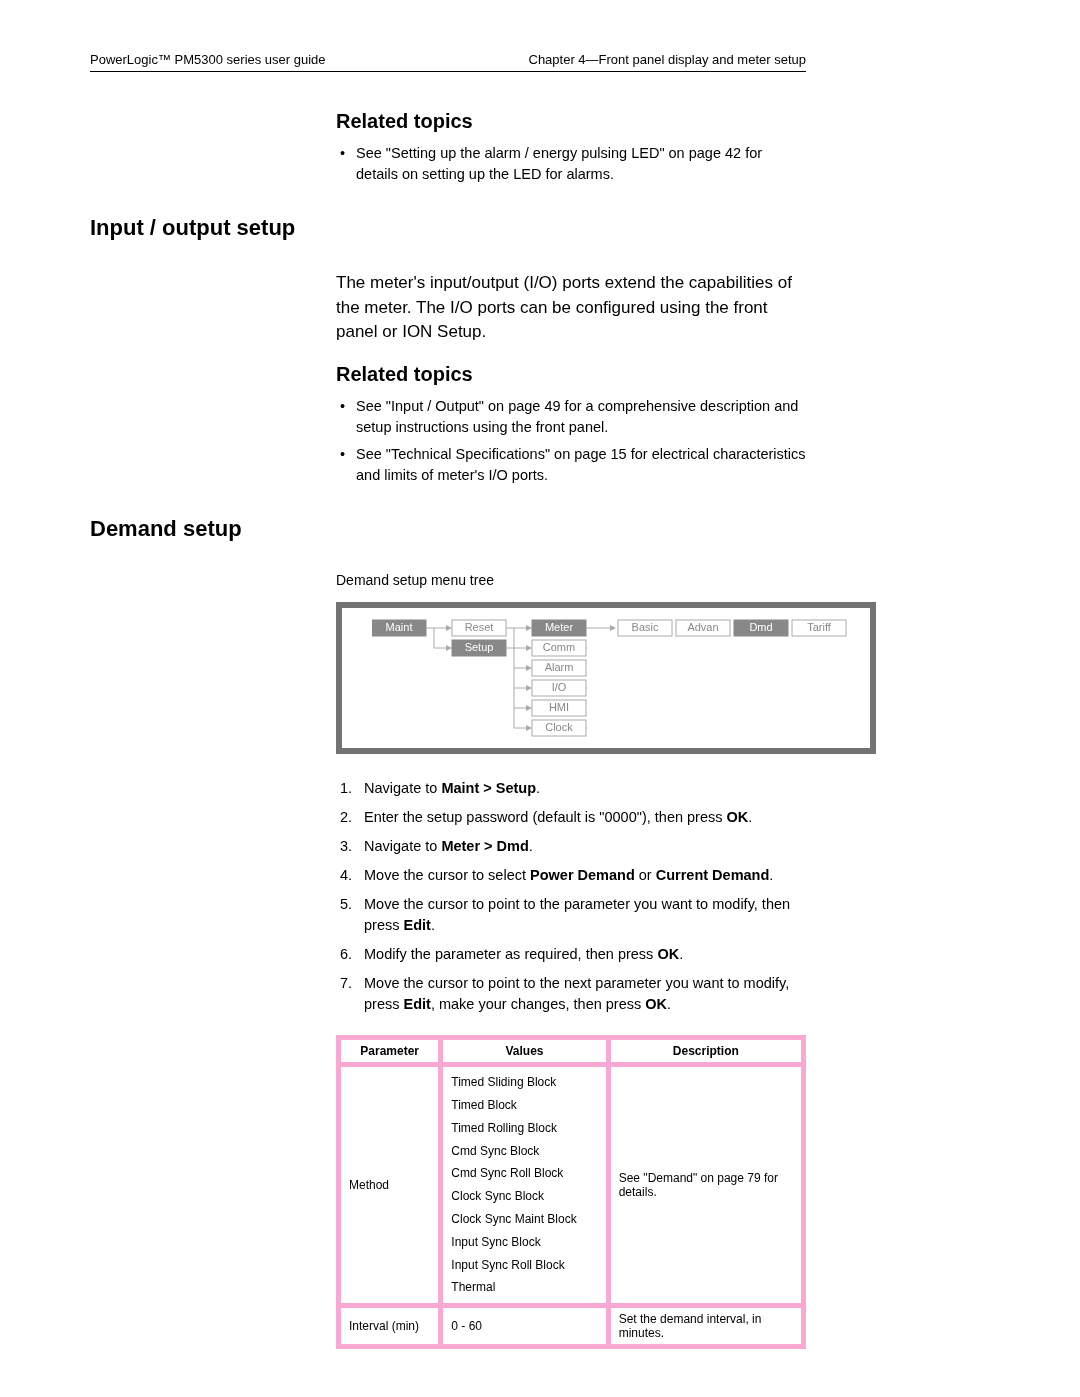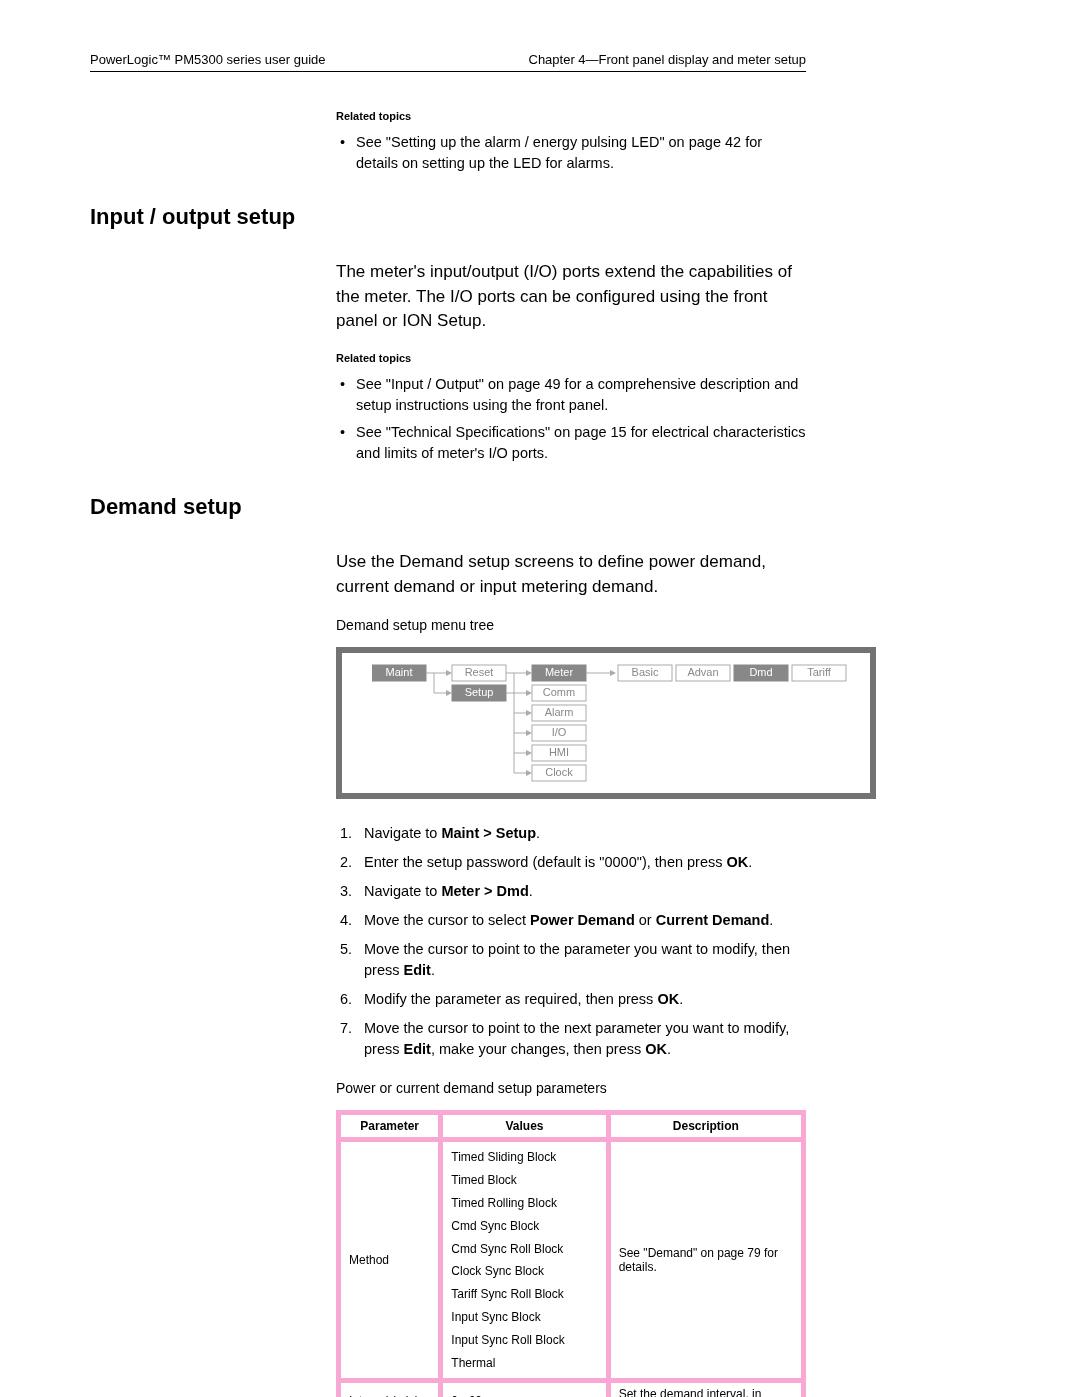--- a/index.html
+++ b/index.html
@@ -22,21 +22,21 @@
     padding-bottom: 4px;
     border-bottom: 1px solid #000;
   }
   .content {
     padding-top: 38px;
   }
   .indent-block {
     margin-left: 246px;
   }
   h2.related {
-    font-size: 11px;
+    font-size: 20px;
     font-weight: bold;
     margin: 0 0 10px 0;
   }
   .bullet-list {
     margin: 0 0 30px 0;
     padding: 0;
     list-style: none;
   }
   .bullet-list li {
     position: relative;
@@ -138,21 +138,20 @@
       <p class="body-text">The meter's input/output (I/O) ports extend the capabilities of the meter. The I/O ports can be configured using the front panel or ION Setup.</p>
       <h2 class="related">Related topics</h2>
       <ul class="bullet-list">
         <li>See "Input / Output" on page 49 for a comprehensive description and setup instructions using the front panel.</li>
         <li>See "Technical Specifications" on page 15 for electrical characteristics and limits of meter's I/O ports.</li>
       </ul>
     </div>
 
     <h1 class="section-heading">Demand setup</h1>
     <div class="indent-block">
-      <p class="body-text">Use the Demand setup screens to define power demand, current demand or input metering demand.</p>
 
       <h3 class="subhead">Demand setup menu tree</h3>
 
       <div class="menu-tree-box">
         <svg class="tree-svg" width="480" height="120">
 
           <rect class="tree-rect active" x="0" y="2" width="54" height="16"></rect>
           <text class="tree-label active" x="27" y="13" text-anchor="middle">Maint</text>
 
           <path class="tree-line" d="M54 10 L62 10 L62 30"></path>
@@ -211,41 +210,40 @@
       <ol class="steps">
         <li><span>Navigate to </span><b>Maint &gt; Setup</b><span>.</span></li>
         <li><span>Enter the setup password (default is "0000"), then press </span><b>OK</b><span>.</span></li>
         <li><span>Navigate to </span><b>Meter &gt; Dmd</b><span>.</span></li>
         <li><span>Move the cursor to select </span><b>Power Demand</b><span> or </span><b>Current Demand</b><span>.</span></li>
         <li><span>Move the cursor to point to the parameter you want to modify, then press </span><b>Edit</b><span>.</span></li>
         <li><span>Modify the parameter as required, then press </span><b>OK</b><span>.</span></li>
         <li><span>Move the cursor to point to the next parameter you want to modify, press </span><b>Edit</b><span>, make your changes, then press </span><b>OK</b><span>.</span></li>
       </ol>
 
-      <h3 class="subhead">Power or current demand setup parameters</h3>
       <table class="param-table">
         <thead>
           <tr>
             <th style="width:22%">Parameter</th>
             <th style="width:36%">Values</th>
             <th style="width:42%">Description</th>
           </tr>
         </thead>
         <tbody>
           <tr>
             <td>Method</td>
             <td>
               <div class="values-list">
                 <div>Timed Sliding Block</div>
                 <div>Timed Block</div>
                 <div>Timed Rolling Block</div>
                 <div>Cmd Sync Block</div>
                 <div>Cmd Sync Roll Block</div>
                 <div>Clock Sync Block</div>
-                <div>Tariff Sync Roll Block</div>
+                <div>Clock Sync Maint Block</div>
                 <div>Input Sync Block</div>
                 <div>Input Sync Roll Block</div>
                 <div>Thermal</div>
               </div>
             </td>
             <td>See "Demand" on page 79 for details.</td>
           </tr>
           <tr>
             <td>Interval (min)</td>
             <td>0 - 60</td>

